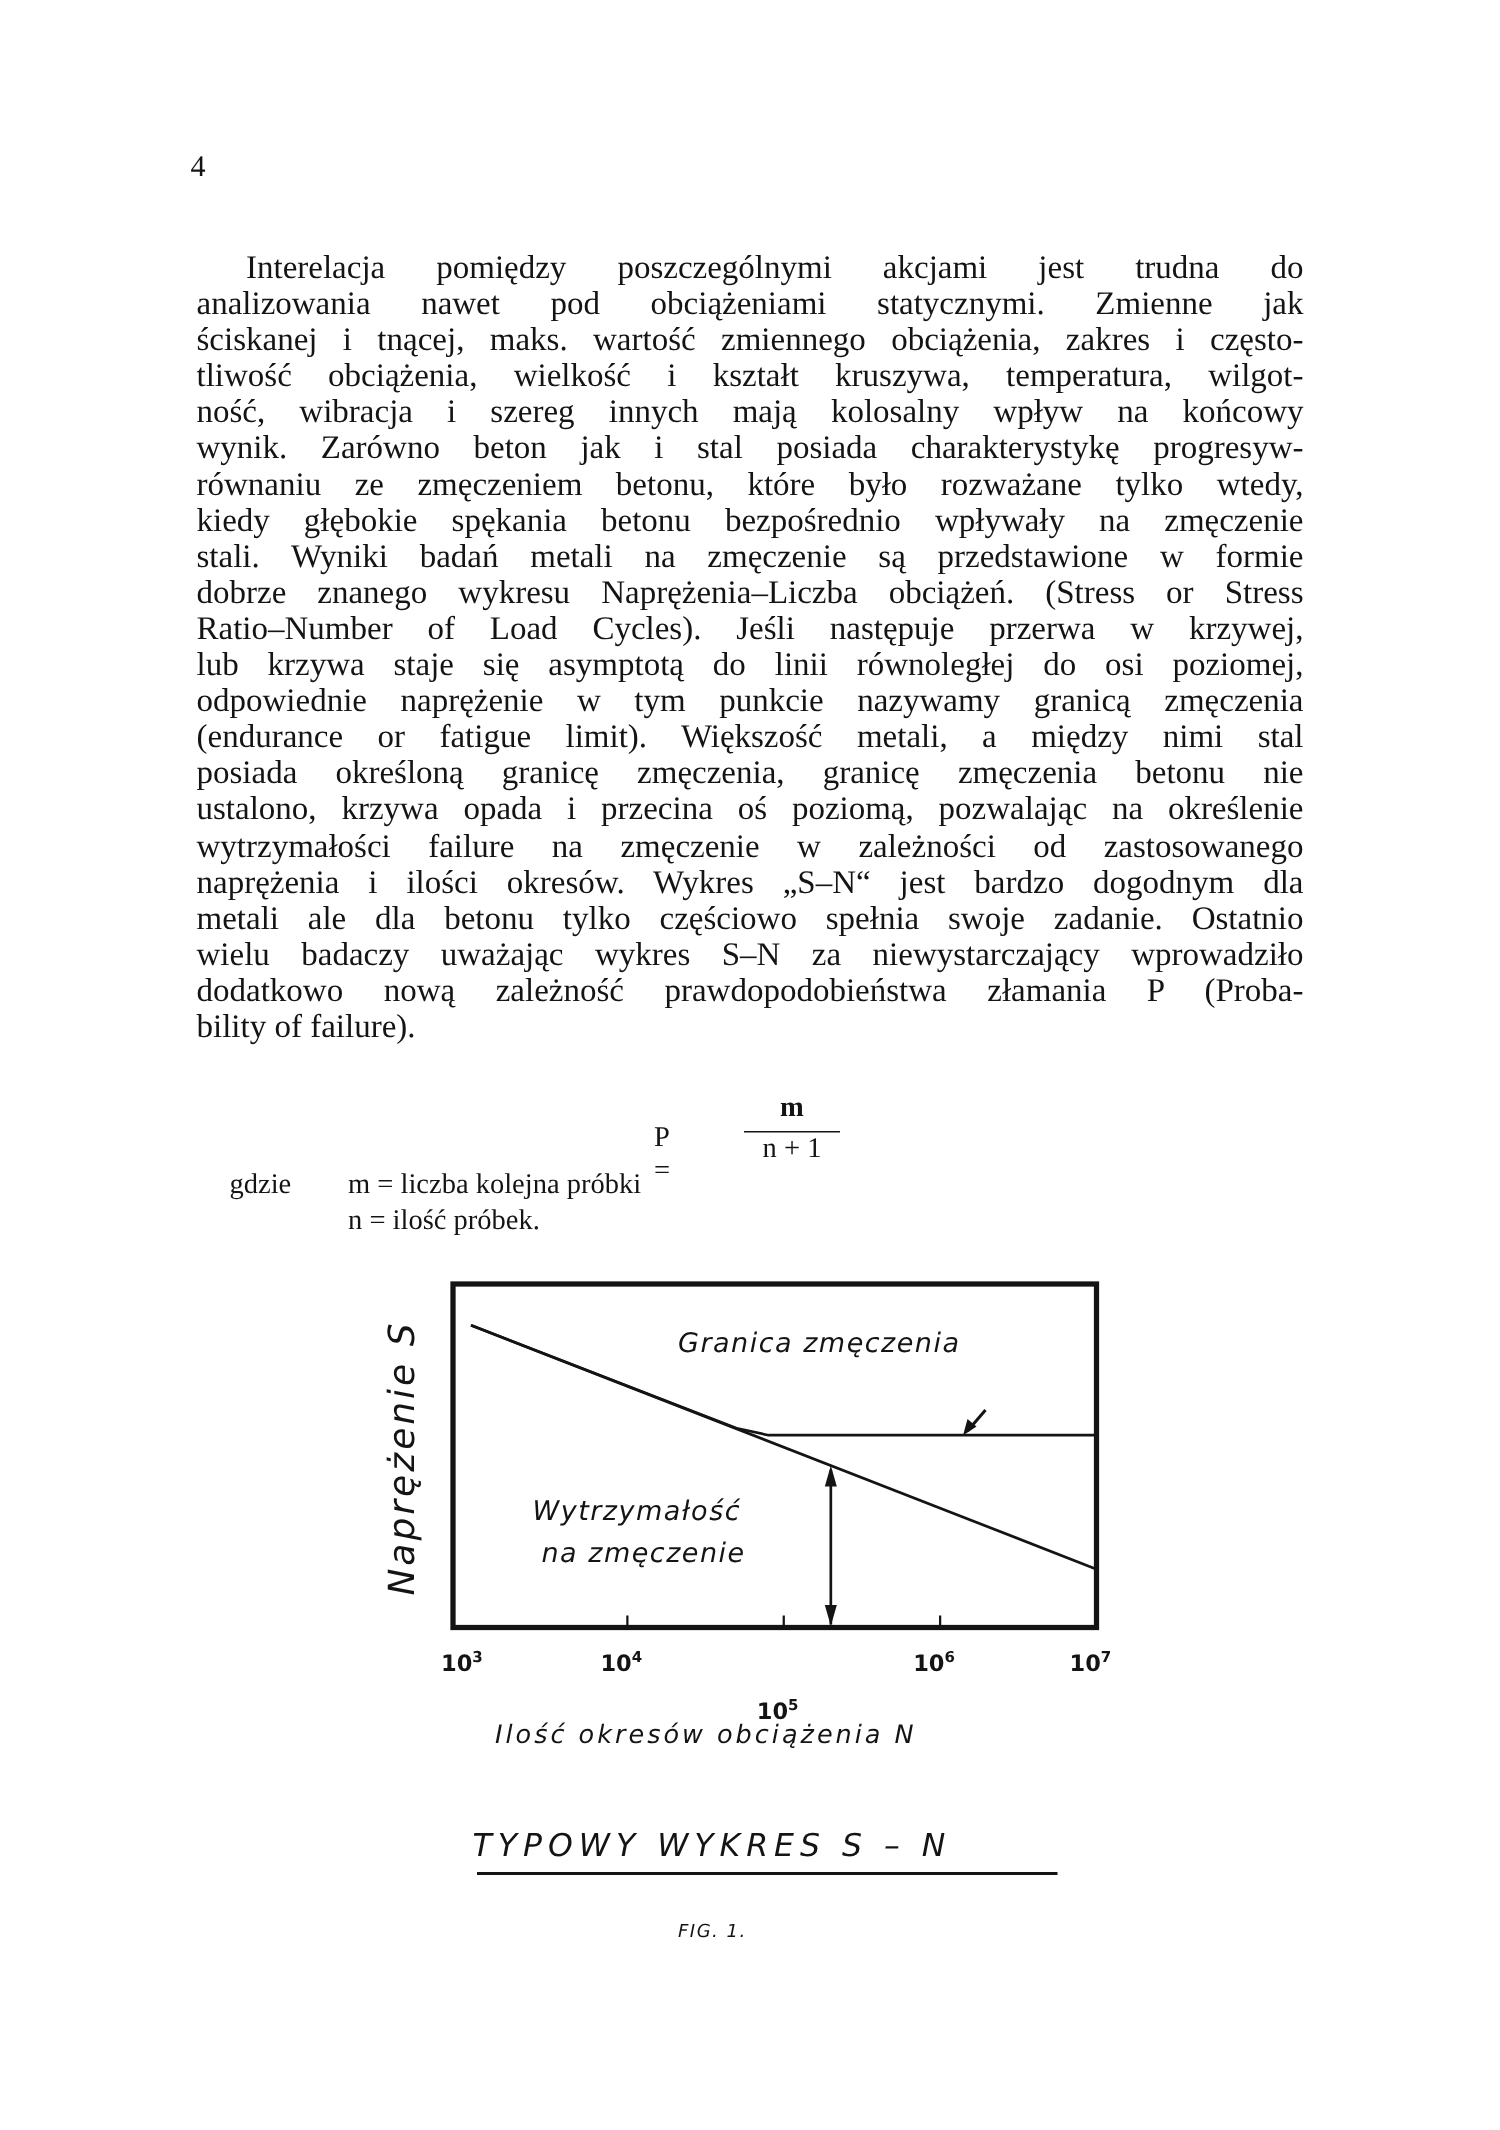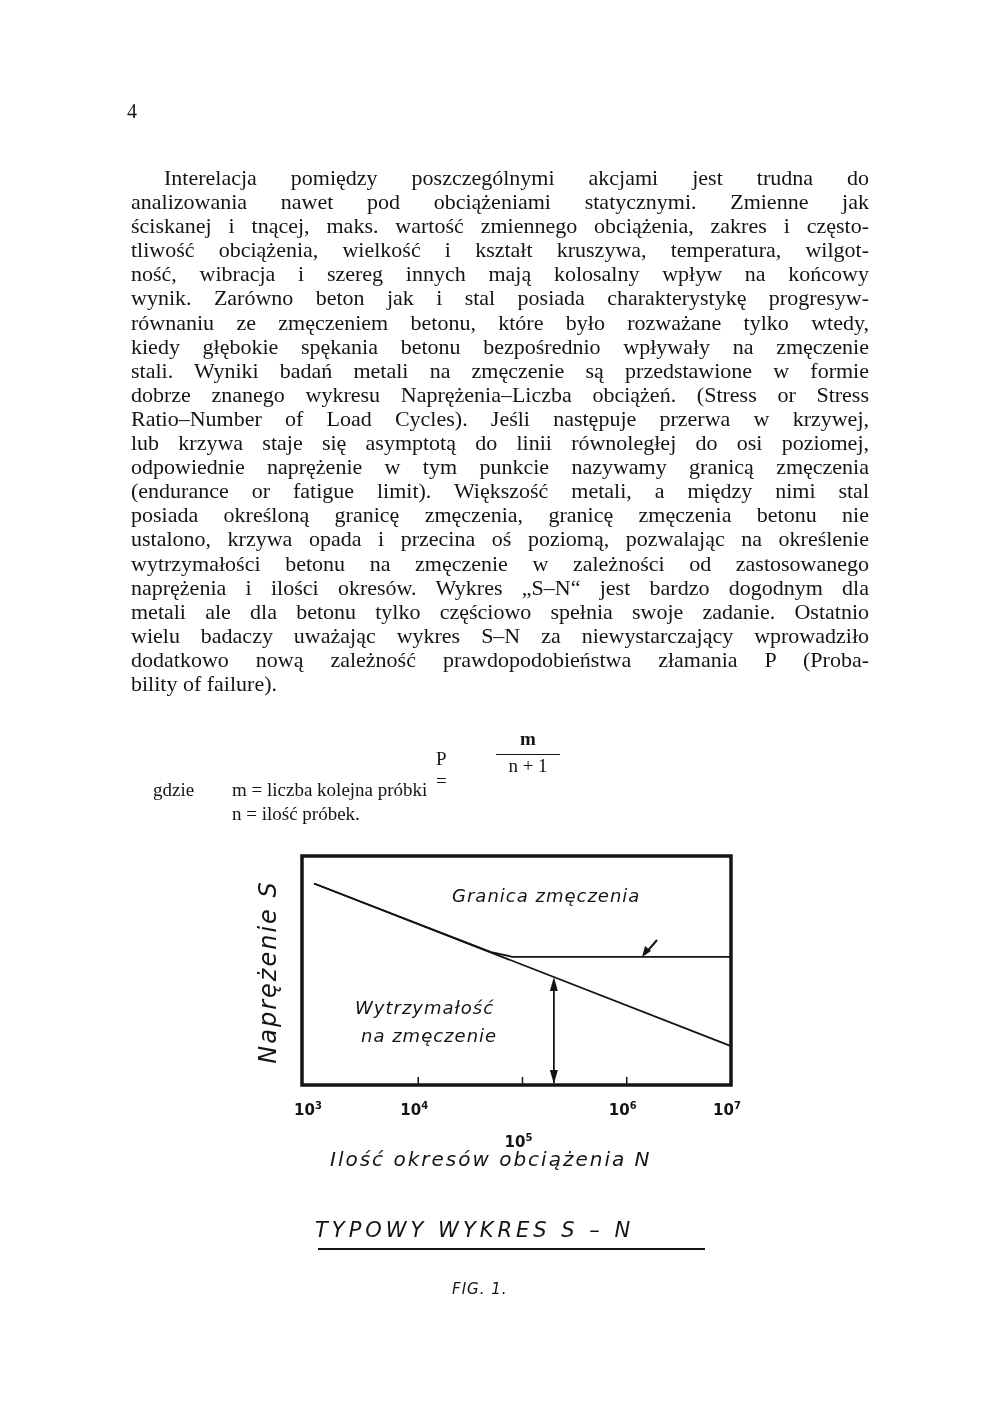--- a/index.html
+++ b/index.html
@@ -20,24 +20,24 @@
   .where { position: absolute; left: 153px; top: 778px; font-size: 19px; line-height: 24px; }
   .where .w1 { position: absolute; left: 0; top: 0; white-space: nowrap; }
   .where .w2 { position: absolute; left: 79px; top: 0; white-space: nowrap; }
   .where .w3 { position: absolute; left: 79px; top: 24px; white-space: nowrap; }
   .hand { font-family: "DejaVu Sans", "Liberation Sans", sans-serif; font-style: italic; }
   svg.figure { position: absolute; left: 0; top: 0; width: 1000px; height: 1420px; }
   .ylabel { position: absolute; left: 268px; top: 972px; transform: translate(-50%,-50%) rotate(-90deg);
             font-size: 24px; white-space: nowrap; letter-spacing: 2px; }
   .tick-lab { position: absolute; font-size: 15px; font-weight: bold; font-family: "DejaVu Sans", sans-serif; }
   .tick-lab sup { font-size: 10px; }
-  .xlabel { position: absolute; left: 330px; top: 1147px; font-size: 20px; letter-spacing: 2px; white-space: nowrap; }
+  .xlabel { position: absolute; left: 330px; top: 1147px; font-size: 17px; letter-spacing: 2px; white-space: nowrap; }
   .title { position: absolute; left: 315px; top: 1218px; font-size: 21px; letter-spacing: 4px; white-space: nowrap; }
   .title-rule { position: absolute; left: 318px; top: 1248px; width: 387px; border-top: 2px solid #141414; }
-  .fig-label { position: absolute; left: 452px; top: 1280px; font-size: 15px; letter-spacing: 1px; }
+  .fig-label { position: absolute; left: 452px; top: 1280px; font-size: 12px; letter-spacing: 1px; }
   .annot-1 { position: absolute; left: 452px; top: 885px; font-size: 18px; letter-spacing: 1px; white-space: nowrap; }
   .annot-2 { position: absolute; left: 355px; top: 997px; font-size: 18px; letter-spacing: 1px; white-space: nowrap; }
   .annot-3 { position: absolute; left: 361px; top: 1025px; font-size: 18px; letter-spacing: 1px; white-space: nowrap; }
 </style>
 </head>
 <body>
 
 <div class="page-number">4</div>
 
 <div class="body-text" id="body">
@@ -50,21 +50,21 @@
     <span class="line">równaniu ze zmęczeniem betonu, które było rozważane tylko wtedy,</span>
     <span class="line">kiedy głębokie spękania betonu bezpośrednio wpływały na zmęczenie</span>
     <span class="line">stali. Wyniki badań metali na zmęczenie są przedstawione w formie</span>
     <span class="line">dobrze znanego wykresu Naprężenia–Liczba obciążeń. (Stress or Stress</span>
     <span class="line">Ratio–Number of Load Cycles). Jeśli następuje przerwa w krzywej,</span>
     <span class="line">lub krzywa staje się asymptotą do linii równoległej do osi poziomej,</span>
     <span class="line">odpowiednie naprężenie w tym punkcie nazywamy granicą zmęczenia</span>
     <span class="line">(endurance or fatigue limit). Większość metali, a między nimi stal</span>
     <span class="line">posiada określoną granicę zmęczenia, granicę zmęczenia betonu nie</span>
     <span class="line">ustalono, krzywa opada i przecina oś poziomą, pozwalając na określenie</span>
-    <span class="line">wytrzymałości betonu na zmęczenie w zależności od zastosowanego</span>
+    <span class="line">wytrzymałości failure na zmęczenie w zależności od zastosowanego</span>
     <span class="line">naprężenia i ilości okresów. Wykres „S–N“ jest bardzo dogodnym dla</span>
     <span class="line">metali ale dla betonu tylko częściowo spełnia swoje zadanie. Ostatnio</span>
     <span class="line">wielu badaczy uważając wykres S–N za niewystarczający wprowadziło</span>
     <span class="line">dodatkowo nową zależność prawdopodobieństwa złamania P (Proba-</span>
     <span class="line last">bility of failure).</span>
   </div>
 
 <div class="formula">
   <span class="p">P =</span>
   <span class="frac">

